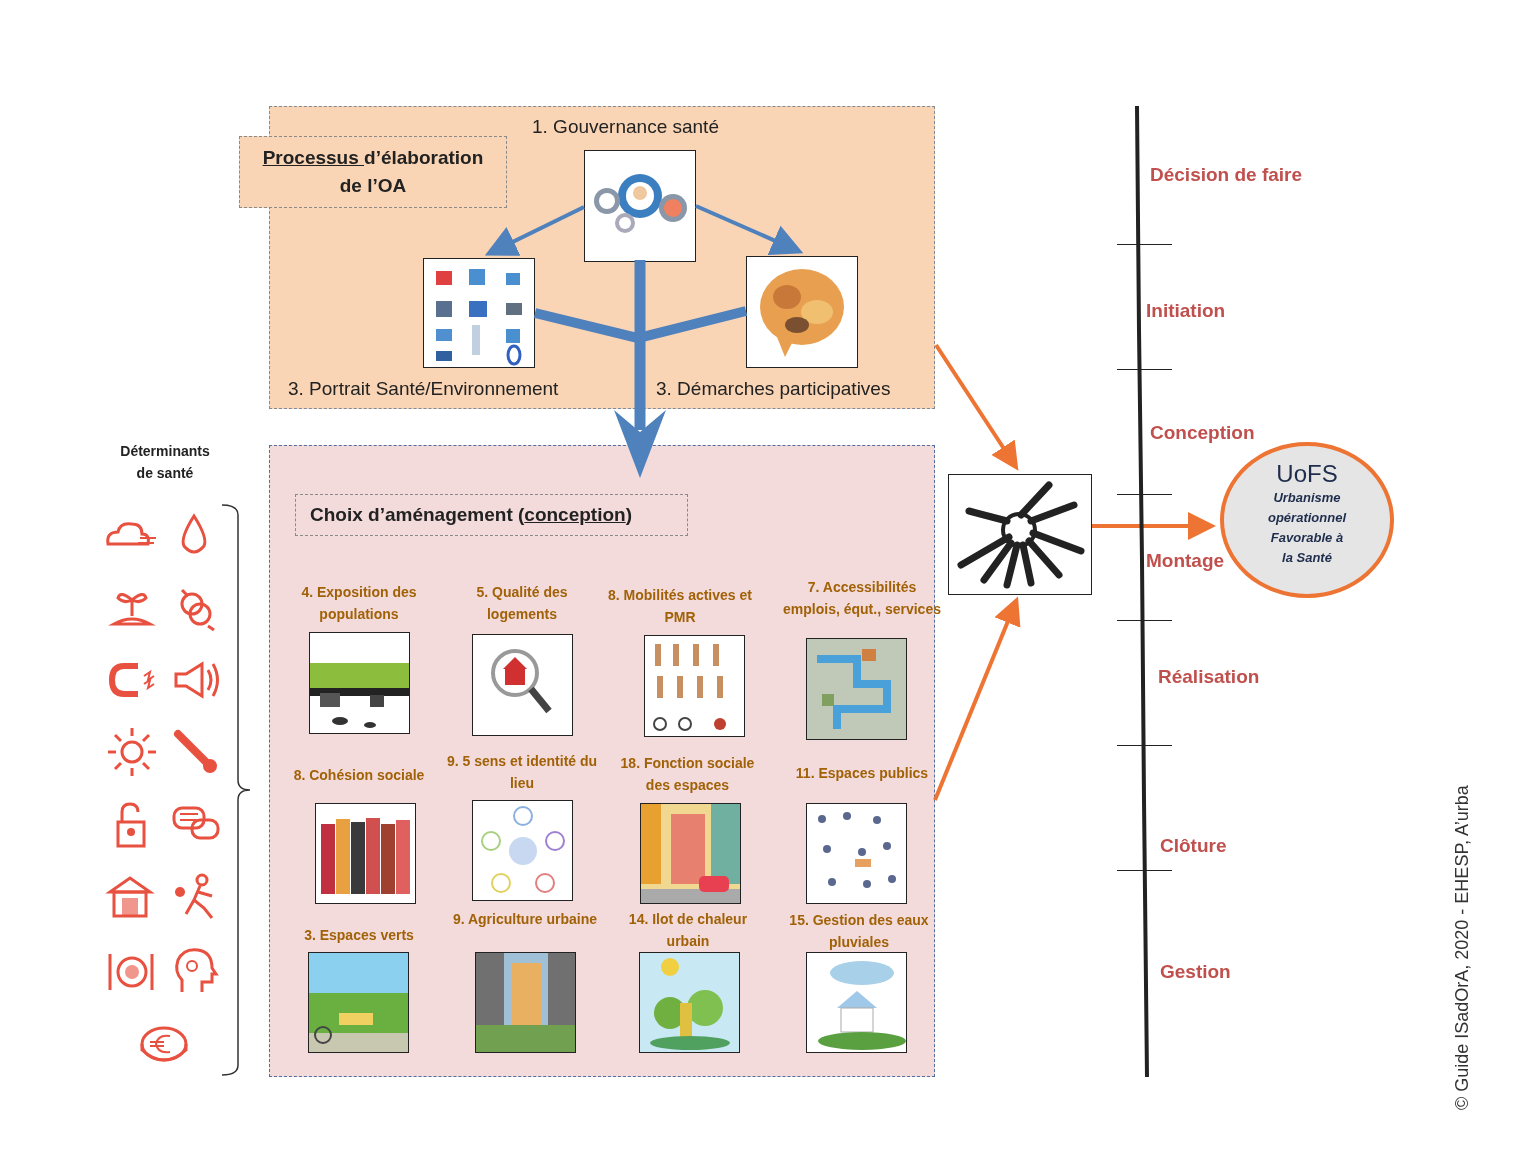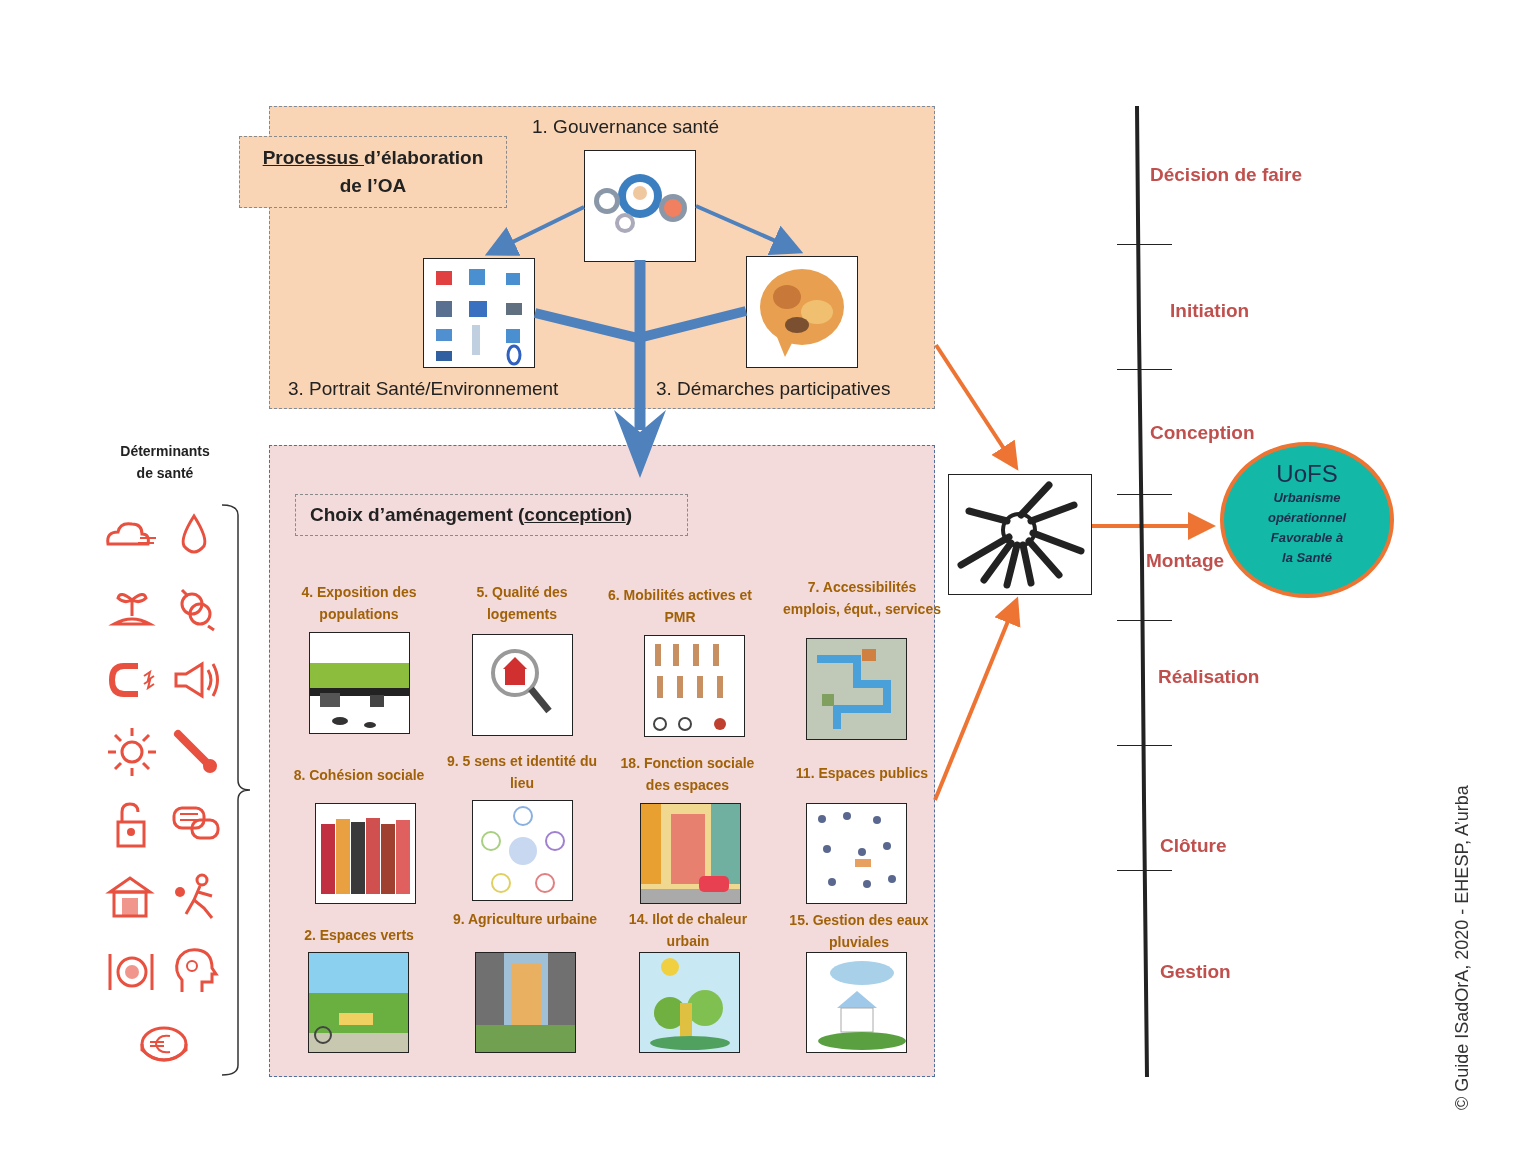--- a/index.html
+++ b/index.html
@@ -12,21 +12,21 @@
   .label-box u{text-decoration:underline;}
   .choix-title{left:295px;top:494px;width:393px;height:42px;border:1px dashed #8a8a8a;box-sizing:border-box;font-weight:bold;font-size:19px;line-height:40px;padding-left:14px;color:#222;}
   .choix-title u{text-decoration:underline;}
   .step-label{font-size:19px;color:#222;white-space:nowrap;}
   .pic{position:absolute;border:1px solid #222;background:#fff;box-sizing:border-box;overflow:hidden;}
   .item-label{position:absolute;width:150px;text-align:center;font-weight:bold;font-size:14px;line-height:22px;color:#a16207;}
   .det-title{left:100px;top:440px;width:130px;text-align:center;font-weight:bold;font-size:14px;line-height:22px;}
   .icon-cell{position:absolute;width:56px;height:52px;}
   .phase{position:absolute;font-weight:bold;font-size:19px;color:#c0504d;white-space:nowrap;}
   .tick{position:absolute;left:1117px;width:55px;height:1px;background:#222;}
-  .uofs{left:1220px;top:442px;width:174px;height:156px;border-radius:50%;background:#14b8a6;border:4px solid #ed7432;box-sizing:border-box;text-align:center;}
+  .uofs{left:1220px;top:442px;width:174px;height:156px;border-radius:50%;background:#e5e5e5;border:4px solid #ed7432;box-sizing:border-box;text-align:center;}
   .uofs .t{font-size:24px;color:#1f2d4d;margin-top:14px;display:block;}
   .uofs .s{font-size:13px;font-style:italic;font-weight:bold;color:#1f2d4d;line-height:20px;display:block;}
   .copyright{left:1452px;top:1110px;transform-origin:0 0;transform:rotate(-90deg);font-size:18px;color:#333;white-space:nowrap;}
 </style>
 </head>
 <body>
 
 <div class="abs box-process"></div>
 <div class="abs box-choix"></div>
 
@@ -76,29 +76,29 @@
       <polygon points="30,80 38,100 46,84" fill="#e8a050"></polygon>
   </svg>
 </div>
 
 <div class="abs choix-title">
   <span>Choix d’aménagement (</span><u>conception</u><span>)</span>
 </div>
 
 <div class="item-label" style="left:284px;top:581px;">4. Exposition des populations</div>
 <div class="item-label" style="left:447px;top:581px;">5. Qualité des logements</div>
-<div class="item-label" style="left:605px;top:584px;">6. Mobilités actives et PMR</div>
+<div class="item-label" style="left:605px;top:584px;">8. Mobilités actives et PMR</div>
 <div class="item-label" style="left:782px;top:576px;width:160px;">7. Accessibilités emplois, équt., services</div>
 
 <div class="item-label" style="left:284px;top:764px;">8. Cohésion sociale</div>
 <div class="item-label" style="left:442px;top:750px;width:160px;">9. 5 sens et identité du lieu</div>
 <div class="item-label" style="left:610px;top:752px;width:155px;">18. Fonction sociale des espaces</div>
 <div class="item-label" style="left:782px;top:762px;width:160px;">11. Espaces publics</div>
 
-<div class="item-label" style="left:284px;top:924px;">2. Espaces verts</div>
+<div class="item-label" style="left:284px;top:924px;">3. Espaces verts</div>
 <div class="item-label" style="left:450px;top:908px;">9. Agriculture urbaine</div>
 <div class="item-label" style="left:613px;top:908px;">14. Ilot de chaleur urbain</div>
 <div class="item-label" style="left:784px;top:909px;">15. Gestion des eaux pluviales</div>
 
 <div class="pic" style="left:309px;top:632px;width:101px;height:102px;">
   <svg width="99" height="100">
       <rect x="0" y="30" width="99" height="25" fill="#8cbd3c"></rect>
       <rect x="0" y="55" width="99" height="8" fill="#222"></rect>
       <rect x="10" y="60" width="20" height="14" fill="#555"></rect>
       <rect x="60" y="62" width="14" height="12" fill="#444"></rect>
@@ -327,21 +327,21 @@
   </div>
 
 <div class="tick" style="top:244px;"></div>
 <div class="tick" style="top:369px;"></div>
 <div class="tick" style="top:494px;"></div>
 <div class="tick" style="top:620px;"></div>
 <div class="tick" style="top:745px;"></div>
 <div class="tick" style="top:870px;"></div>
 
 <div class="phase" style="left:1150px;top:164px;">Décision de faire</div>
-<div class="phase" style="left:1146px;top:300px;margin-left:24px;">Initiation</div>
+<div class="phase" style="left:1146px;top:300px;">Initiation</div>
 <div class="phase" style="left:1150px;top:422px;">Conception</div>
 <div class="phase" style="left:1146px;top:550px;">Montage</div>
 <div class="phase" style="left:1158px;top:666px;">Réalisation</div>
 <div class="phase" style="left:1160px;top:835px;">Clôture</div>
 <div class="phase" style="left:1160px;top:961px;">Gestion</div>
 
 <div class="abs uofs">
   <span class="t">UoFS</span>
   <span class="s">Urbanisme</span>
   <span class="s">opérationnel</span>

